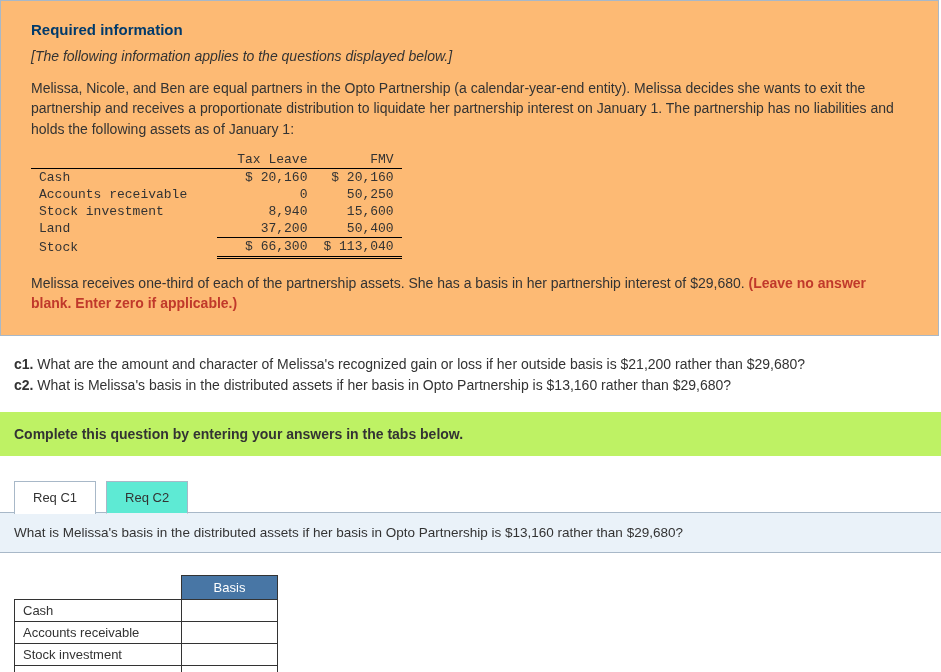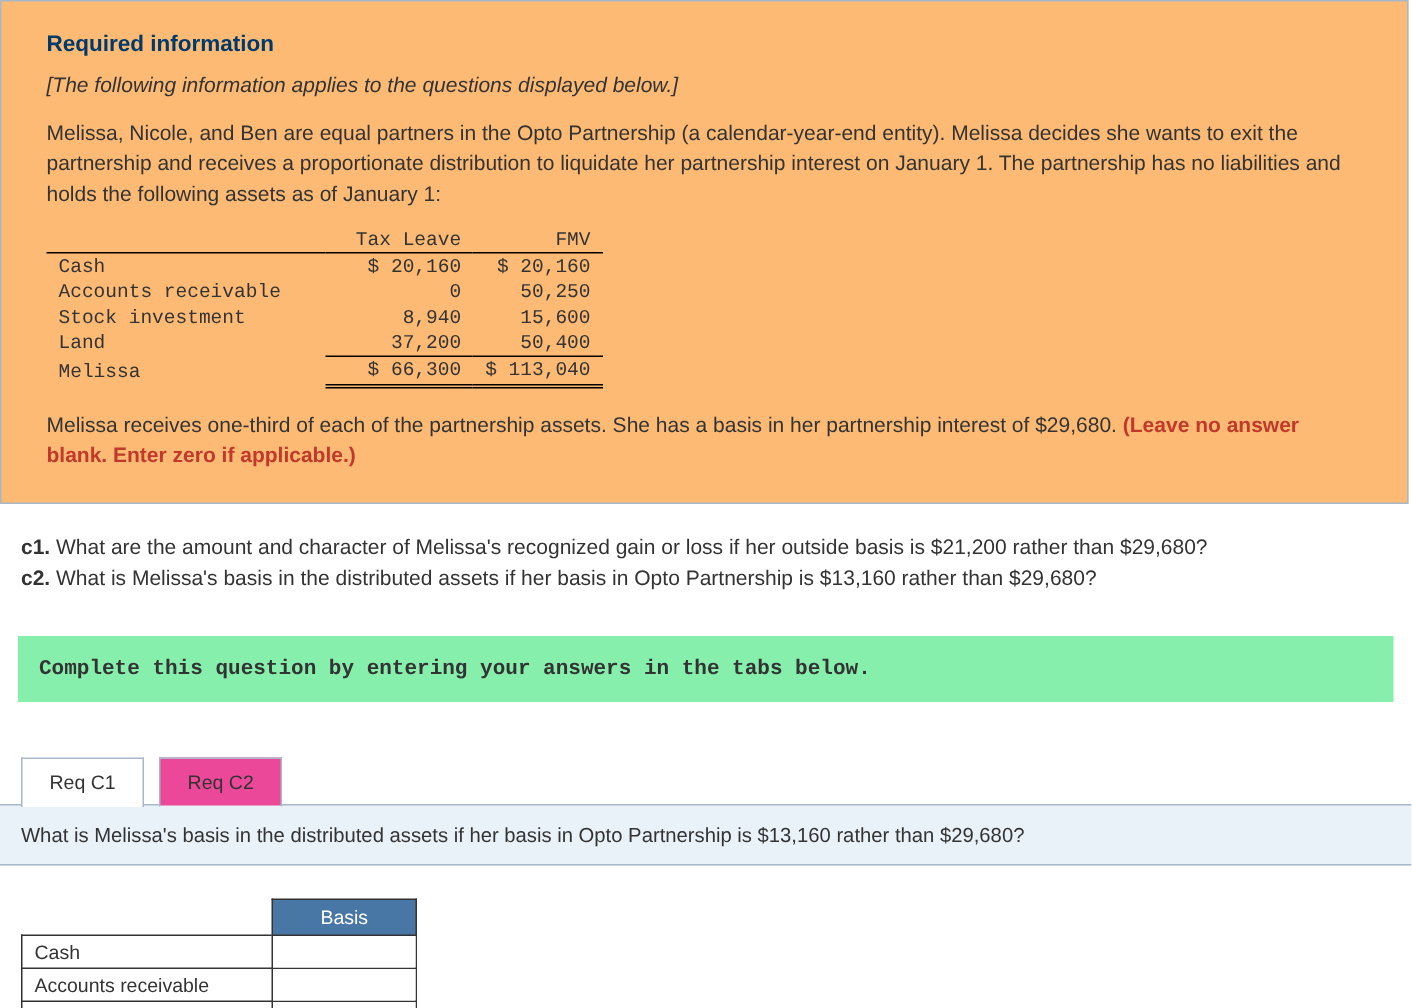--- a/index.html
+++ b/index.html
@@ -64,25 +64,24 @@
   }
   .red-bold {
     color: #c0392b;
     font-weight: bold;
   }
   .followup {
     padding: 18px 14px 16px 14px;
     line-height: 1.5;
   }
   .instruction-bar {
-    background: #86efac;
+    background: #bef264;
     padding: 14px 14px;
     font-weight: bold;
-    margin: 12px;
-    font-family: Liberation Mono, monospace;
+    margin: 0;
   }
   .tab-area {
     padding: 24px 14px 0 14px;
   }
   .tabs {
     display: flex;
     gap: 10px;
     margin-bottom: 0;
   }
   .tab {
@@ -92,21 +91,21 @@
     font-size: 13px;
     background: #fff;
     cursor: pointer;
     position: relative;
     top: 1px;
   }
   .tab.inactive {
     background: #fff;
   }
   .tab.active {
-    background: #ec4899;
+    background: #5eead4;
     border-bottom: 1px solid #eaf2f9;
   }
   .tab-question {
     background: #eaf2f9;
     border-top: 1px solid #a8b8c8;
     border-bottom: 1px solid #a8b8c8;
     padding: 12px 14px;
     font-size: 13.5px;
     margin-top: -1px;
   }
@@ -181,21 +180,21 @@
         <td class="label">Stock investment</td>
         <td class="num">8,940</td>
         <td class="num">15,600</td>
       </tr>
       <tr>
         <td class="label">Land</td>
         <td class="num">37,200</td>
         <td class="num">50,400</td>
       </tr>
       <tr class="sum dbl">
-        <td class="label">Melissa</td>
+        <td class="label">Stock</td>
         <td class="num">$ 66,300</td>
         <td class="num">$ 113,040</td>
       </tr>
     </tbody>
       </table>
 
     <div class="body-text">
       <span>Melissa receives one-third of each of the partnership assets. She has a basis in her partnership interest of $29,680. </span><span class="red-bold">(Leave no answer blank. Enter zero if applicable.)</span>
     </div>
   </div>

